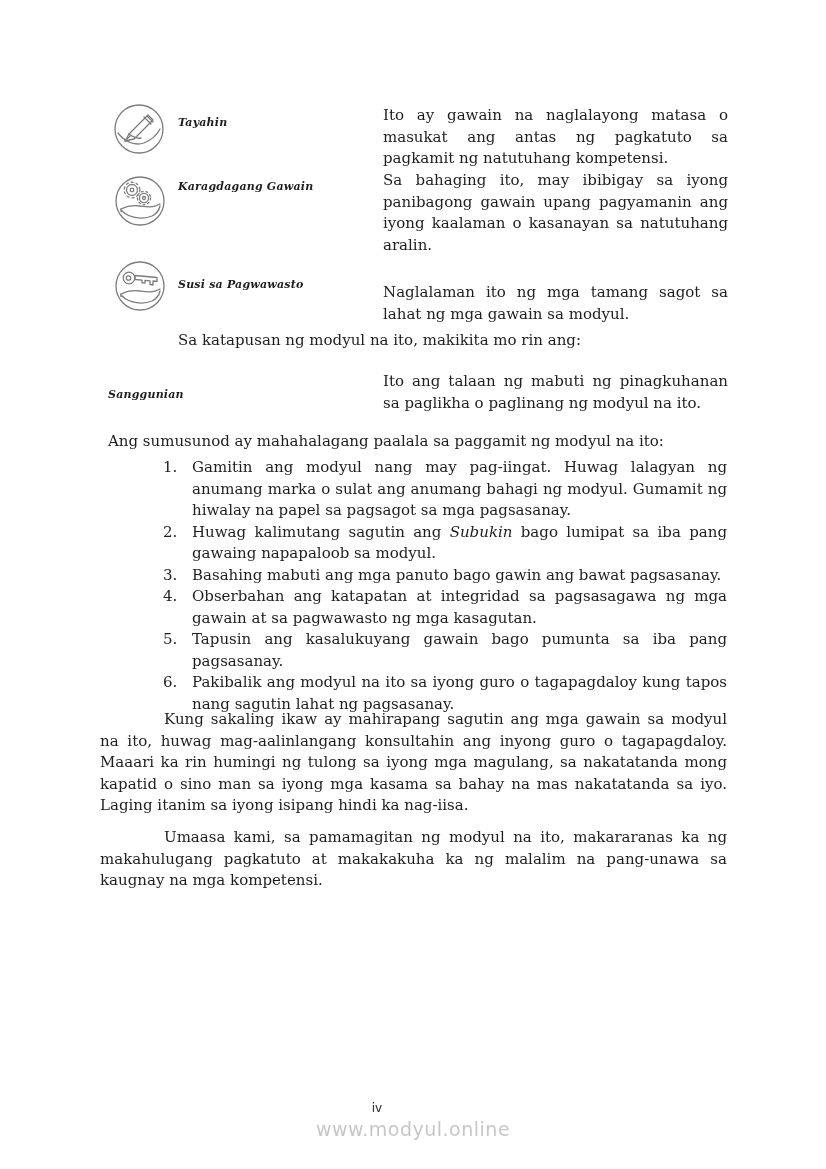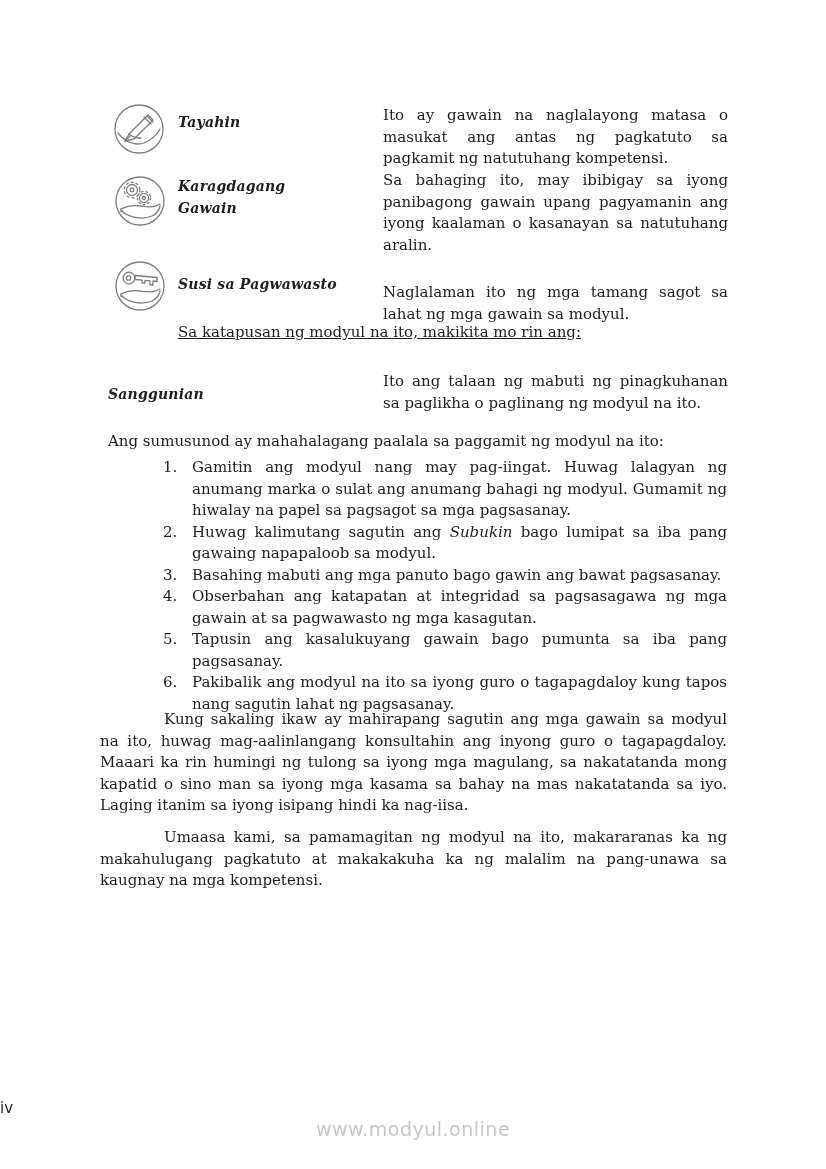--- a/index.html
+++ b/index.html
@@ -13,39 +13,39 @@
     font-family: "DejaVu Serif", serif;
     color: #1e1e1e;
     font-size: 15px;
     line-height: 21.5px;
     overflow: hidden;
   }
   .abs { position: absolute; }
   .label {
     font-weight: bold;
     font-style: italic;
-    font-size: 14px;
+    font-size: 11px;
     line-height: 21.5px;
     letter-spacing: 0.2px;
   }
   .desc {
     width: 345px;
     text-align: justify;
   }
   .icon-box { width: 52px; height: 52px; }
   .icon-box svg { width: 100%; height: 100%; display: block; }
   .body-block { width: 627px; text-align: justify; }
   .indent { text-indent: 64px; }
   .list-item { position: relative; padding-left: 92px; text-align: justify; }
   .list-num { position: absolute; left: 63px; top: 0; text-align: left; }
   .em { font-style: italic; }
   .footer-pagenum {
-    left: 0; width: 754px; 
+    left: 0; width: 754px; text-align: center;
     font-family: "DejaVu Sans", sans-serif;
-    font-size: 15px; color: #2a2a2a;
+    font-size: 12px; color: #2a2a2a;
   }
   .footer-watermark {
     left: 0; width: 826px; text-align: center;
     font-family: "DejaVu Sans", sans-serif;
     font-size: 19px; color: #c7c7c7; letter-spacing: 0.5px;
   }
   .sketch { stroke: #7d7d7d; fill: none; stroke-width: 1.3; stroke-linecap: round; stroke-linejoin: round; }
 </style>
 </head>
 <body>
@@ -89,21 +89,21 @@
       <circle class="sketch" cx="14.5" cy="18" r="2.2"></circle>
       <path class="sketch" d="M21,15.5 L43,17.5 L43,21.5 L39,21 L39,25 L36,24.5 L36,20.8 L31,20.4 L31,23 L28,22.8 L28,20.1 L21,19.5 Z"></path>
       <path class="sketch" d="M7,34 C13,31 19,30 26,31 C33,32 39,33 46,29"></path>
       <path class="sketch" d="M8,36 C15,43 29,45 38,41 C42,39 45,36 46,31"></path>
       <path class="sketch" d="M7,34 C6.5,36 7,37.5 8,36"></path>
     </svg>
   </div>
   <div class="abs label" style="left:178px; top:274px; width:220px;">Susi sa Pagwawasto</div>
   <div class="abs desc" style="left:383px; top:282px;">Naglalaman ito ng mga tamang sagot sa lahat ng mga gawain sa modyul.</div>
 
-  <div class="abs" style="left:178px; top:322px; width:500px;text-decoration:underline;">Sa katapusan ng modyul na ito, makikita mo rin ang:</div>
+  <div class="abs" style="left:178px; top:330px; width:500px;">Sa katapusan ng modyul na ito, makikita mo rin ang:</div>
 
   <div class="abs label" style="left:108px; top:384px; width:200px;">Sanggunian</div>
   <div class="abs desc" style="left:383px; top:371px;">Ito ang talaan ng mabuti ng pinagkuhanan sa paglikha o paglinang ng modyul na ito.</div>
 
   <div class="abs" style="left:100px; top:431px; width:627px;margin-left:8px;">Ang sumusunod ay mahahalagang paalala sa paggamit ng modyul na ito:</div>
 
   <div class="abs" style="left:100px; top:457px; width:627px;">
     <div class="list-item">
       <span class="list-num">1.</span>
       <span>Gamitin ang modyul nang may pag-iingat. Huwag lalagyan ng anumang marka o sulat ang anumang bahagi ng modyul. Gumamit ng hiwalay na papel sa pagsagot sa mga pagsasanay.</span><span class="em"></span><span></span>

